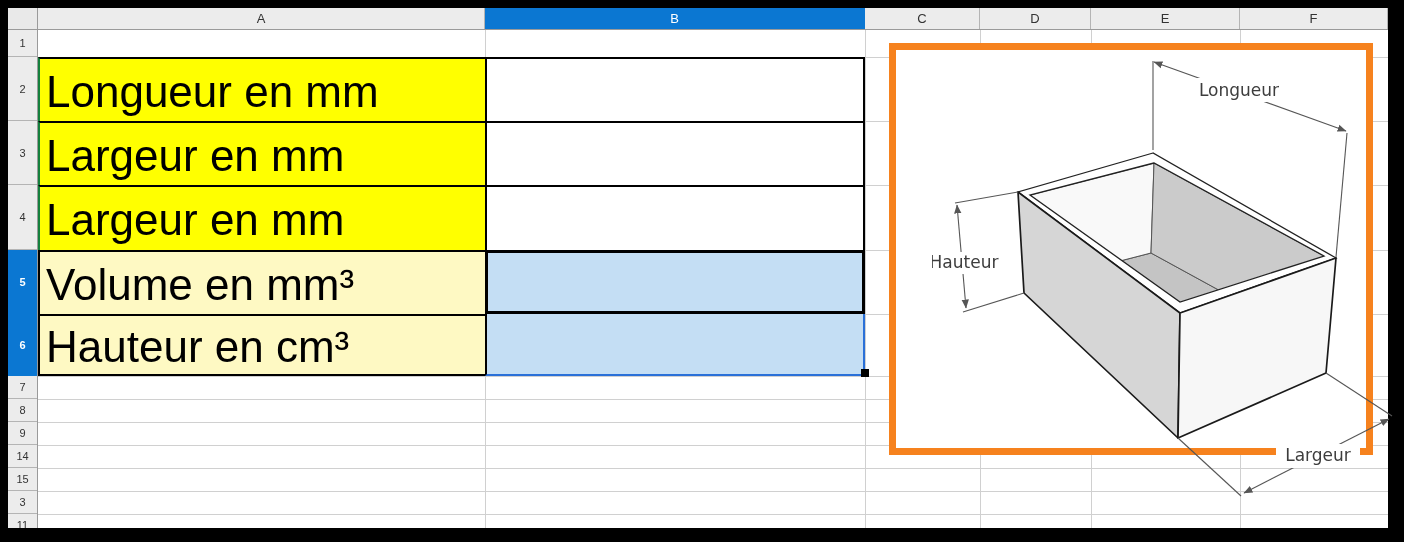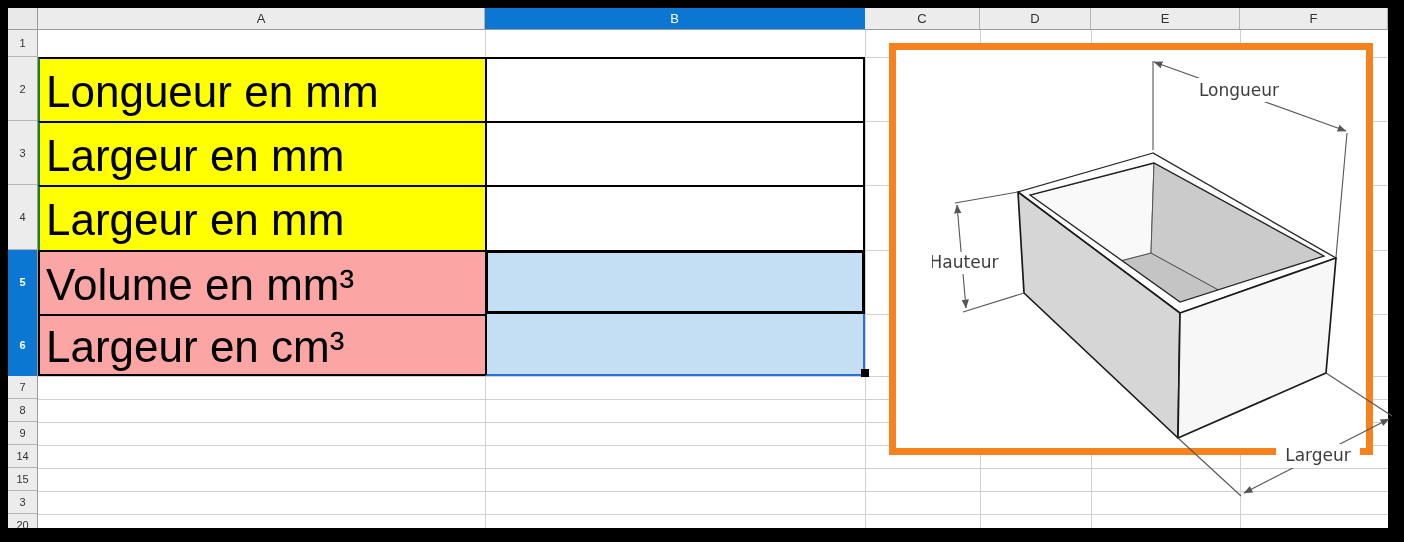--- a/index.html
+++ b/index.html
@@ -18,21 +18,21 @@
   .rh{box-sizing:border-box;border-bottom:1px solid #b4b4b4;display:flex;align-items:center;
       justify-content:center;font-size:11px;color:#333;width:100%;}
   .rh.sel{background:#0b77d2;color:#fff;border-bottom:1px solid #0b77d2;font-weight:bold;}
   
   .canvas{position:absolute;left:38px;top:30px;width:1350px;height:498px;background:#fff;overflow:hidden;}
   .vline{position:absolute;top:0;width:1px;height:498px;background:#d0d0d0;z-index:1;}
   .hline{position:absolute;left:0;height:1px;width:1350px;background:#d0d0d0;z-index:1;}
   .cell{position:absolute;box-sizing:border-box;z-index:2;display:flex;align-items:center;
         padding-left:6px;padding-top:3px;font-size:44px;color:#000;line-height:1;white-space:nowrap;overflow:hidden;}
   .yellow{background:#ffff00;border-top:2px solid #000;border-left:2px solid #15803d;}
-  .green{background:#fca5a5;border-top:2px solid #000;border-left:2px solid #000;}
+  .green{background:#fef9c3;border-top:2px solid #000;border-left:2px solid #000;}
   .bcell{background:#fff;border-top:2px solid #000;border-left:2px solid #000;border-right:2px solid #000;}
   .bsel-active{background:#c4def4;border:3px solid #000;}
   .bsel{background:#c4def4;border-left:2px solid #000;border-right:2px solid #2a70d8;border-bottom:2px solid #2a70d8;}
   .handle{position:absolute;left:823px;top:339px;width:8px;height:8px;background:#000;z-index:3;}
   
   .imgbox{position:absolute;left:889px;top:43px;width:484px;height:412px;box-sizing:border-box;
           border:7px solid #f6821e;background:#fff;z-index:4;padding-left:36px;}
   svg text{font-family:"DejaVu Sans",sans-serif;font-size:17px;fill:#3d3d3d;}
 </style>
 </head>
@@ -57,21 +57,21 @@
     <div class="rh" style="height:64px">3</div>
     <div class="rh" style="height:65px">4</div>
     <div class="rh sel" style="height:64px">5</div>
     <div class="rh sel" style="height:62px">6</div>
     <div class="rh" style="height:23px">7</div>
     <div class="rh" style="height:23px">8</div>
     <div class="rh" style="height:23px">9</div>
     <div class="rh" style="height:23px">14</div>
     <div class="rh" style="height:23px">15</div>
     <div class="rh" style="height:23px">3</div>
-    <div class="rh" style="height:23px">20</div>
+    <div class="rh" style="height:23px">11</div>
   </div>
 
   <div class="canvas">
 
     <div class="vline" style="left:447px"></div>
     <div class="vline" style="left:827px"></div>
     <div class="vline" style="left:942px"></div>
     <div class="vline" style="left:1053px"></div>
     <div class="vline" style="left:1202px"></div>
     <div class="hline" style="top:27px"></div>
@@ -84,21 +84,21 @@
     <div class="hline" style="top:392px"></div>
     <div class="hline" style="top:415px"></div>
     <div class="hline" style="top:438px"></div>
     <div class="hline" style="top:461px"></div>
     <div class="hline" style="top:484px"></div>
 
     <div class="cell yellow" style="left:0;top:27px;width:447px;height:64px">Longueur en mm</div>
     <div class="cell yellow" style="left:0;top:91px;width:447px;height:64px">Largeur en mm</div>
     <div class="cell yellow" style="left:0;top:155px;width:447px;height:65px">Largeur en mm</div>
     <div class="cell green" style="left:0;top:220px;width:447px;height:64px">Volume en mm³</div>
-    <div class="cell green" style="left:0;top:284px;width:447px;height:62px;border-bottom:2px solid #000">Largeur en cm³</div>
+    <div class="cell green" style="left:0;top:284px;width:447px;height:62px;border-bottom:2px solid #000">Hauteur en cm³</div>
 
     <div class="cell bcell" style="left:447px;top:27px;width:380px;height:64px"></div>
     <div class="cell bcell" style="left:447px;top:91px;width:380px;height:64px"></div>
     <div class="cell bcell" style="left:447px;top:155px;width:380px;height:65px"></div>
     <div class="cell bsel-active" style="left:447px;top:220px;width:380px;height:64px"></div>
     <div class="cell bsel" style="left:447px;top:284px;width:380px;height:62px"></div>
 
     <div class="handle"></div>
   </div>
 

